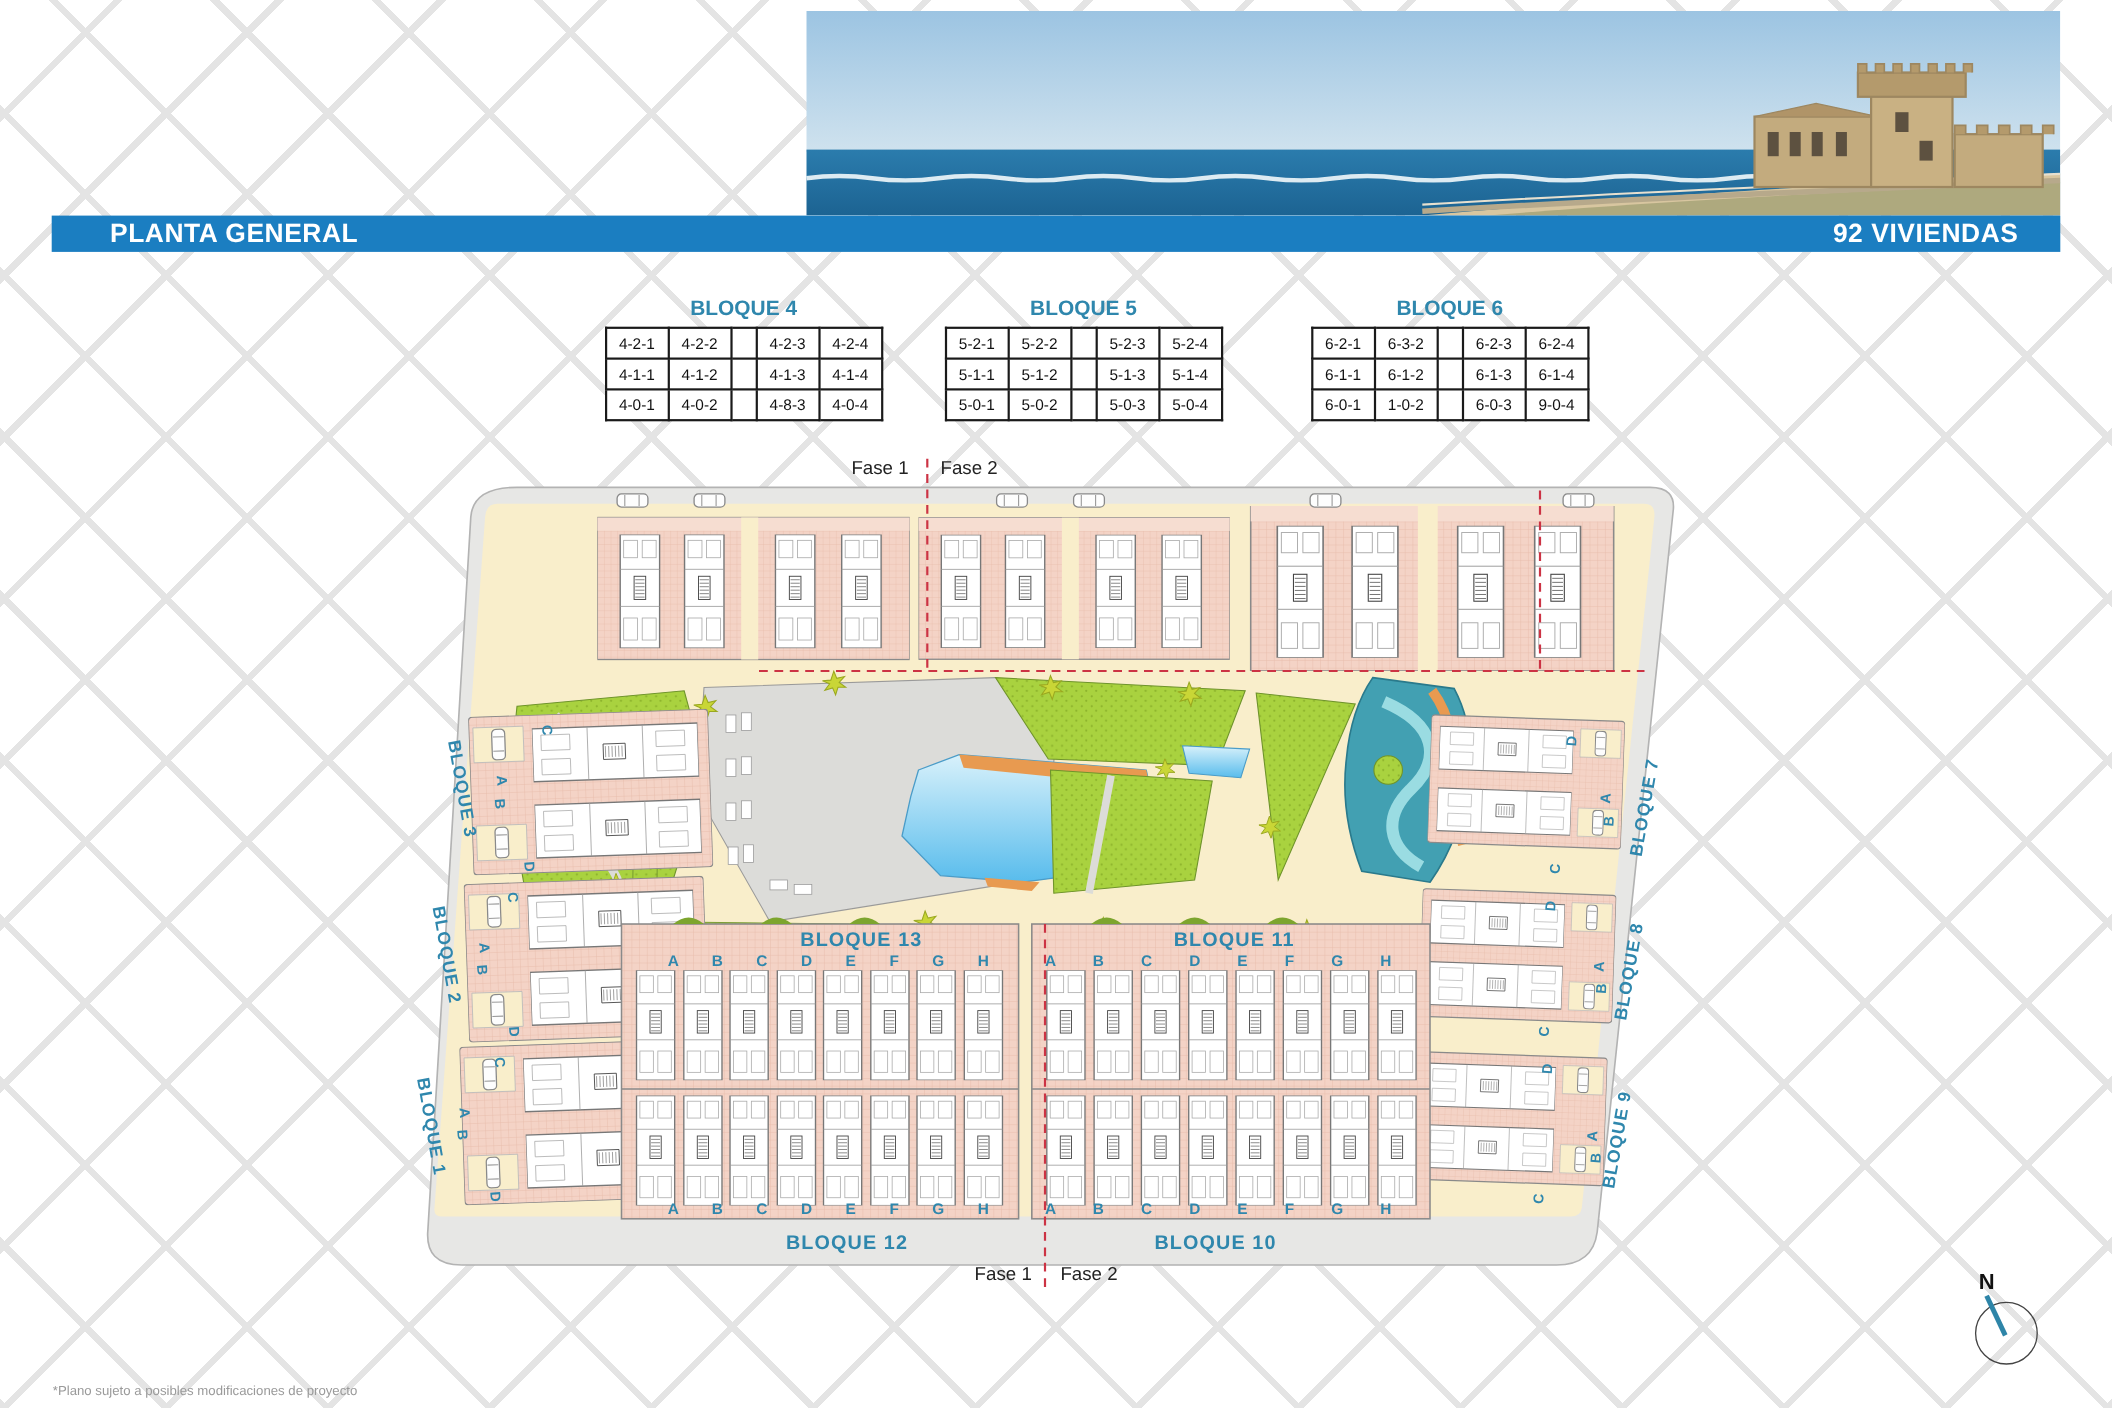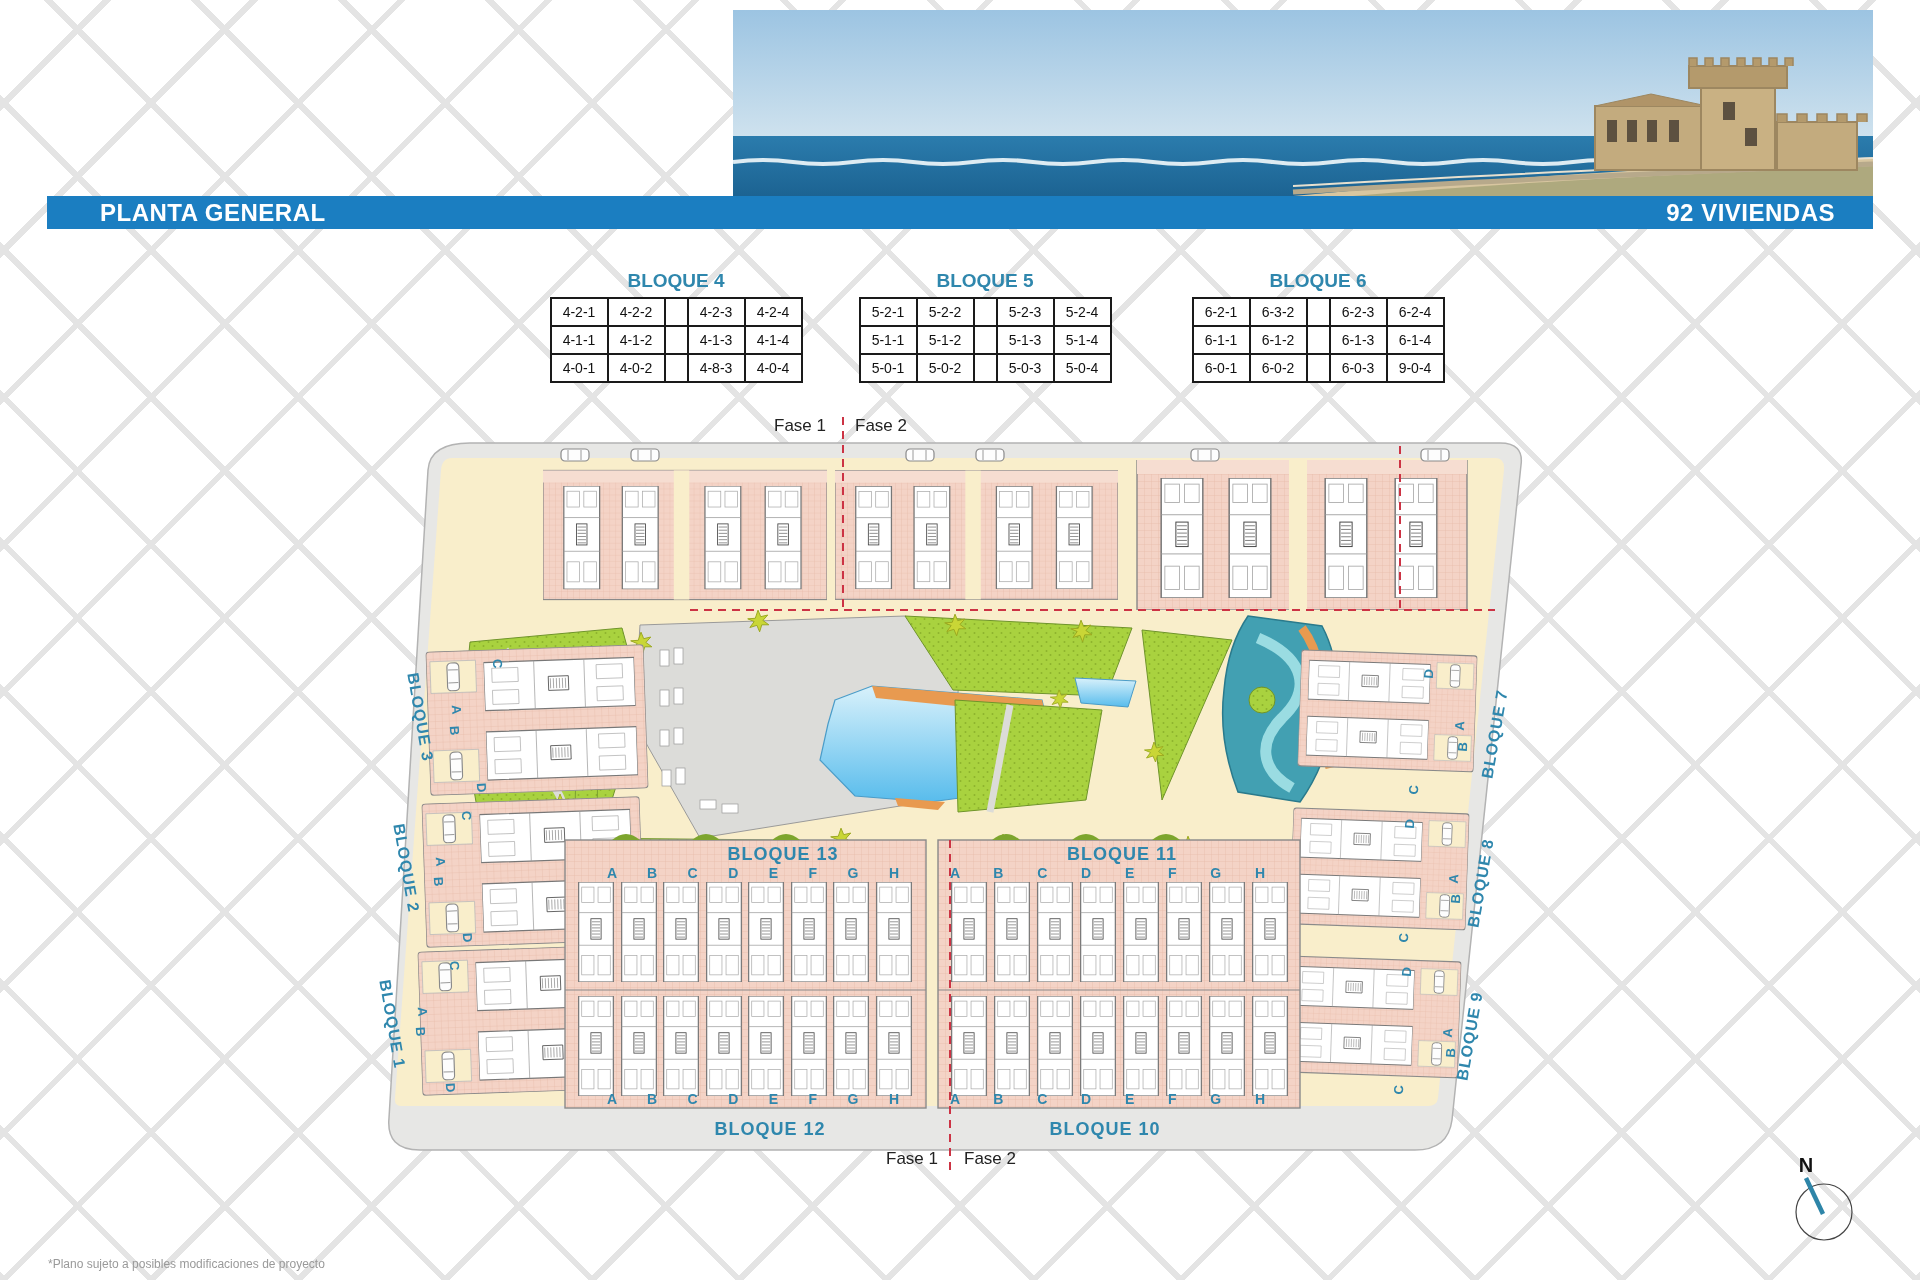--- a/index.html
+++ b/index.html
@@ -144,21 +144,21 @@
           </tr>
       <tr>
         <td>6-1-1</td>
         <td>6-1-2</td>
         <td class="g"></td>
         <td>6-1-3</td>
         <td>6-1-4</td>
           </tr>
       <tr>
         <td>6-0-1</td>
-        <td>6-0-2</td>
+        <td>1-0-2</td>
         <td class="g"></td>
         <td>6-0-3</td>
         <td>9-0-4</td>
           </tr>
     </tbody>
       </table>
   </div>
 
   <svg style="position:absolute;left:360px;top:405px;width:1190px;height:775px;" viewBox="360 405 1190 775">
     <defs>

